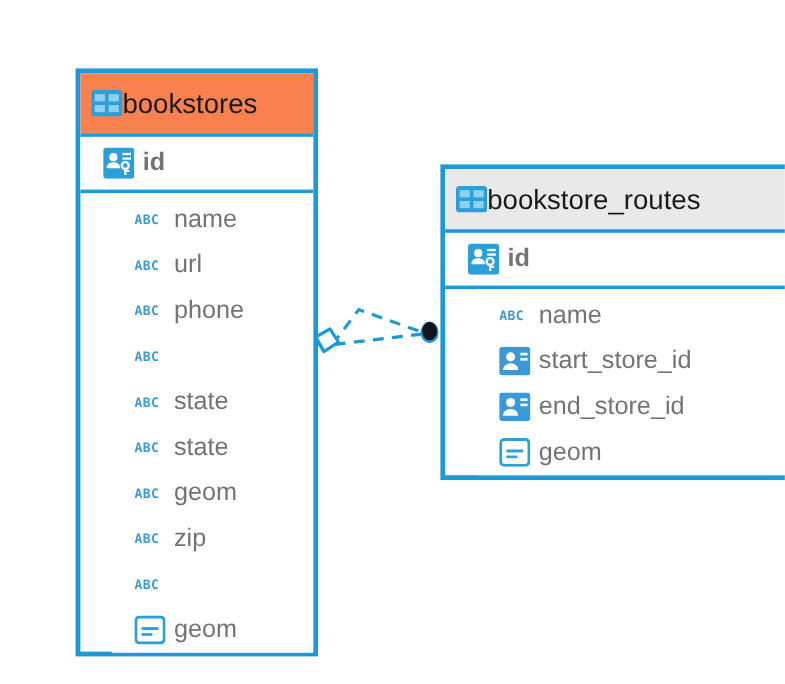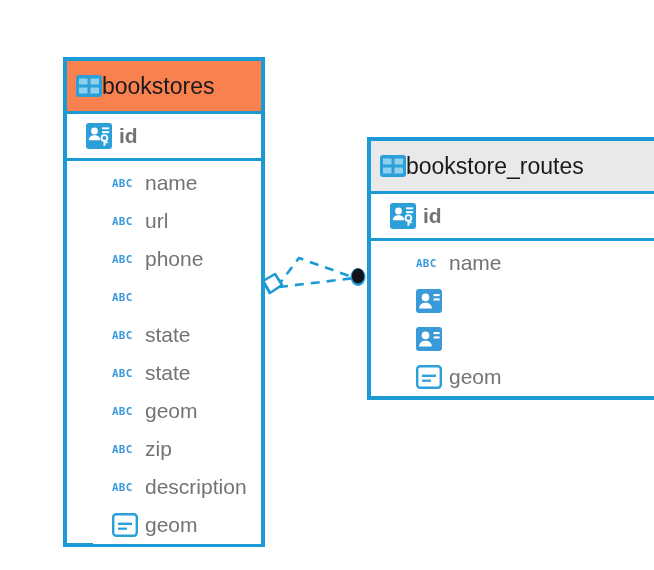--- a/index.html
+++ b/index.html
@@ -177,21 +177,20 @@
         </span>
         <span class="label">zip</span>
       </div>
 
       <div class="row">
         <span class="ico">
           <svg width="26" height="14" viewBox="0 0 30 14">
             <text x="0" y="11.5" font-family="'DejaVu Sans Mono',monospace" font-size="12.5" font-weight="bold" fill="#3a9ad9" letter-spacing="0.4">ABC</text>
           </svg>
         </span>
-        <span class="label">description</span>
       </div>
 
       <div class="row">
         <span class="ico">
           <svg width="26" height="24" viewBox="0 0 26 24">
             <rect x="1.2" y="1.2" width="23.6" height="21.6" rx="3" fill="#ffffff" stroke="#2a9fd8" stroke-width="2.4"></rect>
             <rect x="6" y="9.6" width="14" height="2.4" fill="#2a9fd8"></rect>
             <rect x="6" y="14.6" width="9" height="2.2" fill="#2a9fd8"></rect>
           </svg>
         </span>
@@ -248,32 +247,34 @@
       <div class="row">
         <span class="ico">
           <svg width="26" height="24" viewBox="0 0 26 24">
             <rect x="0" y="0" width="26" height="24" rx="3" fill="#3a9ad9"></rect>
             <circle cx="9.5" cy="8.4" r="3.8" fill="#ffffff"></circle>
             <path d="M3.2 19.4c0-3.6 2.9-5.6 6.3-5.6s6.3 2 6.3 5.6z" fill="#ffffff"></path>
             <rect x="17.6" y="5" width="6" height="2.1" fill="#ffffff"></rect>
             <rect x="17.6" y="9.4" width="6" height="2.1" fill="#ffffff"></rect>
           </svg>
         </span>
+        <span class="label">start_store_id</span>
       </div>
 
       <div class="row">
         <span class="ico">
           <svg width="26" height="24" viewBox="0 0 26 24">
             <rect x="0" y="0" width="26" height="24" rx="3" fill="#3a9ad9"></rect>
             <circle cx="9.5" cy="8.4" r="3.8" fill="#ffffff"></circle>
             <path d="M3.2 19.4c0-3.6 2.9-5.6 6.3-5.6s6.3 2 6.3 5.6z" fill="#ffffff"></path>
             <rect x="17.6" y="5" width="6" height="2.1" fill="#ffffff"></rect>
             <rect x="17.6" y="9.4" width="6" height="2.1" fill="#ffffff"></rect>
           </svg>
         </span>
+        <span class="label">end_store_id</span>
       </div>
 
       <div class="row">
         <span class="ico">
           <svg width="26" height="24" viewBox="0 0 26 24">
             <rect x="1.2" y="1.2" width="23.6" height="21.6" rx="3" fill="#ffffff" stroke="#2a9fd8" stroke-width="2.4"></rect>
             <rect x="6" y="9.6" width="14" height="2.4" fill="#2a9fd8"></rect>
             <rect x="6" y="14.6" width="9" height="2.2" fill="#2a9fd8"></rect>
           </svg>
         </span>

